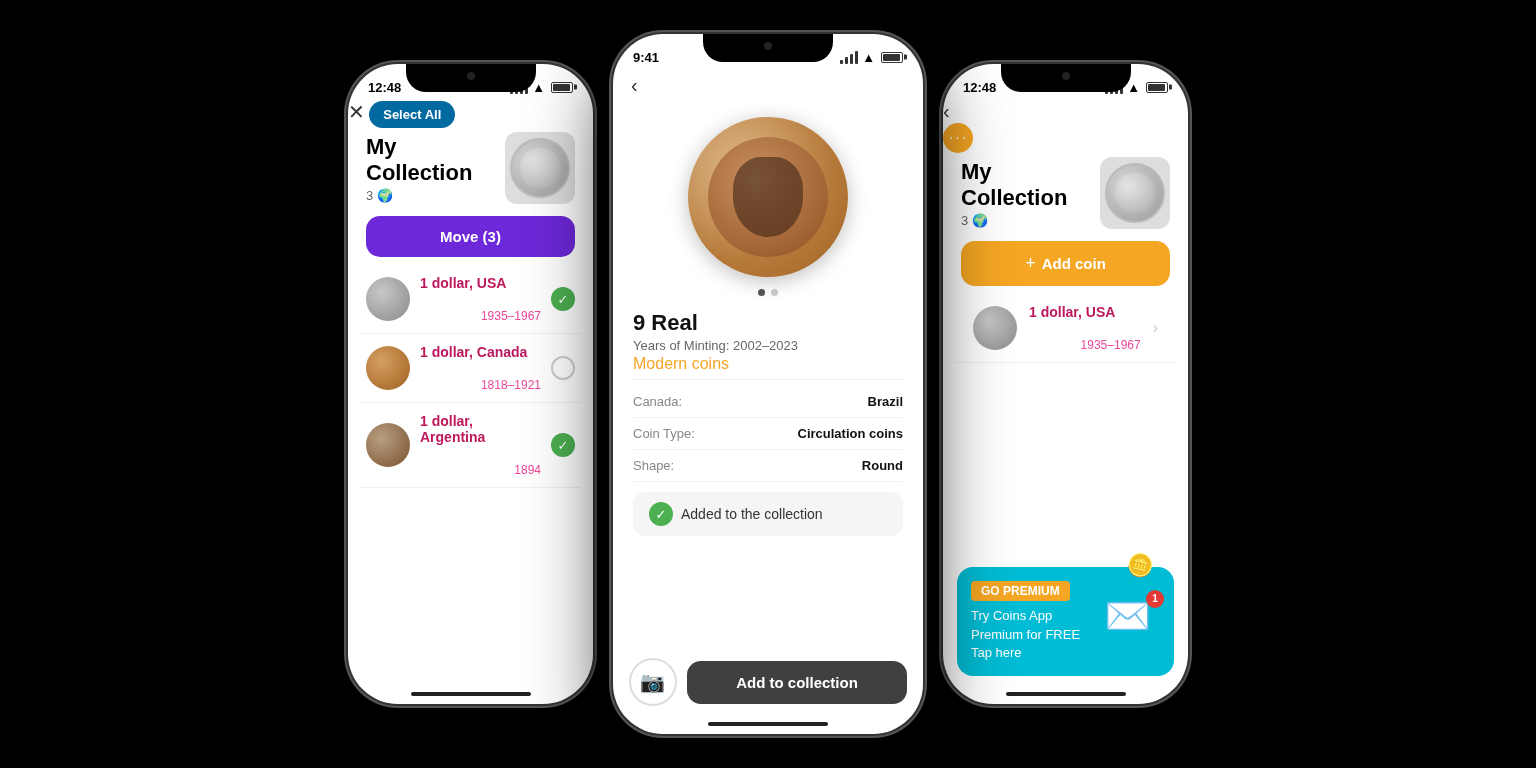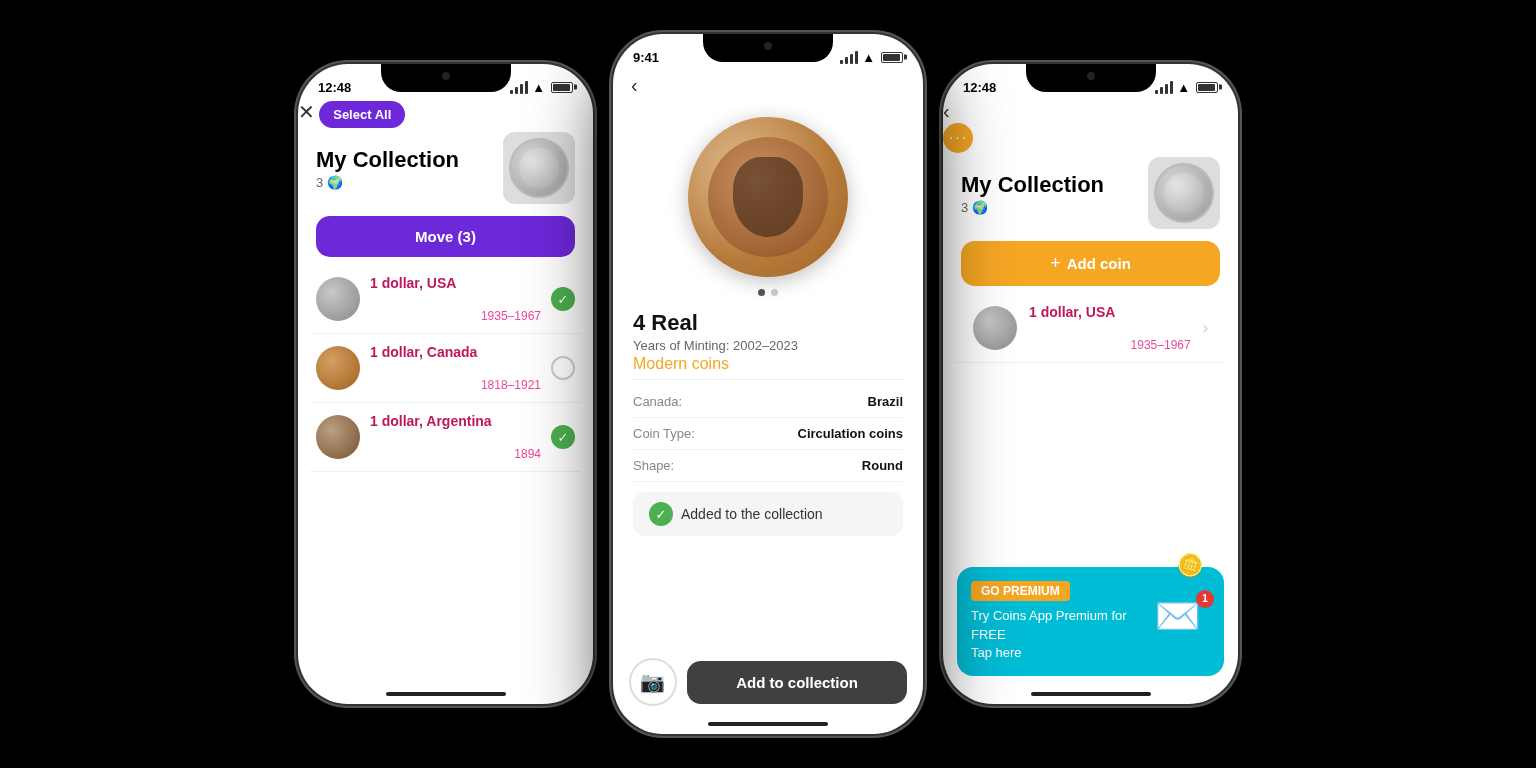--- a/index.html
+++ b/index.html
@@ -20,21 +20,21 @@
       gap: 20px;
       width: 100%;
       height: 100%;
     }
 
     
     .phone {
       position: relative;
       background: #fff;
       border-radius: 50px;
-      width: 295px;
+      width: 245px;
       height: 640px;
       box-shadow: 0 0 0 2px #333, 0 0 0 4px #555, 0 20px 60px rgba(0,0,0,0.8);
       overflow: hidden;
       display: flex;
       flex-direction: column;
     }
     .phone-notch {
       position: absolute;
       top: 0;
       left: 50%;
@@ -77,21 +77,21 @@
       display: flex;
       flex-direction: column;
     }
     .close-x {
       font-size: 20px;
       color: #333;
       cursor: pointer;
       font-weight: 300;
     }
     .select-all-btn {
-      background: #6d28d9;
+      background: #0369a1;
       color: #fff;
       border: none;
       border-radius: 20px;
       padding: 6px 14px;
       font-size: 13px;
       font-weight: 600;
       cursor: pointer;
     }
     .collection-header {
       display: flex;
@@ -619,21 +619,21 @@
           <div style="width:120px;height:120px;border-radius:50%;background:radial-gradient(circle at 40% 35%, #c89060, #905020);position:relative;display:flex;align-items:center;justify-content:center;">
             <div style="width:70px;height:80px;background:rgba(40,20,10,0.5);border-radius:40% 40% 50% 50%;"></div>
           </div>
         </div>
       </div>
       <div class="coin-dots">
         <div class="dot active"></div>
         <div class="dot"></div>
       </div>
       <div class="coin-detail-info">
-        <div class="coin-detail-title">4 Real</div>
+        <div class="coin-detail-title">9 Real</div>
         <div class="coin-minting-label">Years of Minting: 2002–2023</div>
         <div class="coin-category">Modern coins</div>
         <div class="divider"></div>
         <div class="detail-row">
           <span class="detail-label">Canada:</span>
           <span class="detail-value">Brazil</span>
         </div>
         <div class="detail-row">
           <span class="detail-label">Coin Type:</span>
           <span class="detail-value">Circulation coins</span>

